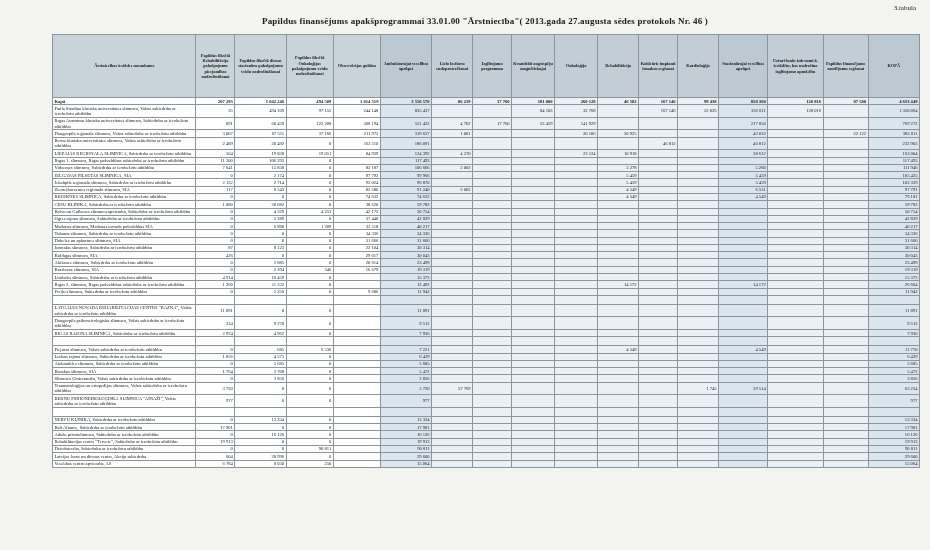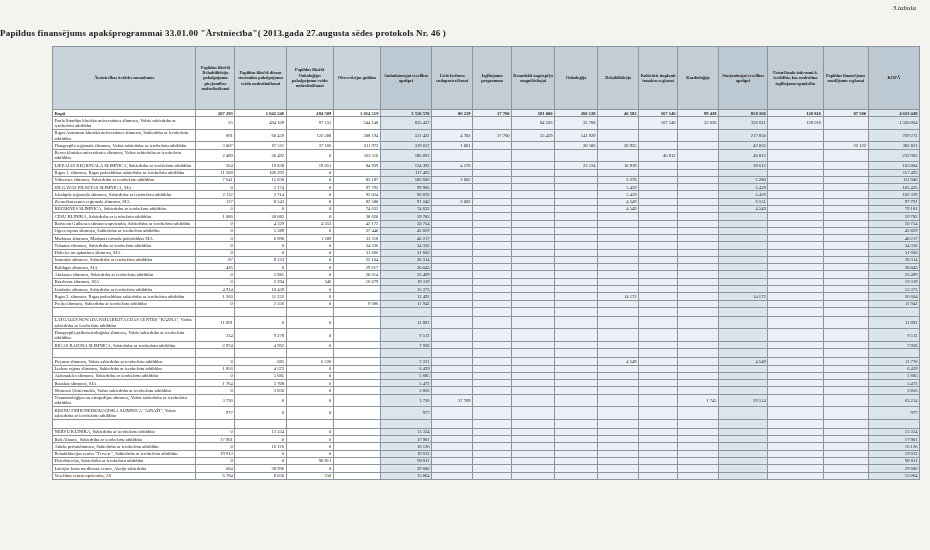--- a/index.html
+++ b/index.html
@@ -6,27 +6,27 @@
   body{
     width:930px;height:550px;overflow:hidden;
     background:#f3f3f0;
     font-family:"Liberation Serif", serif;
     color:#1a1a1a;
   }
   .page{position:relative;width:930px;height:550px;}
   .corner-label{
     position:absolute;top:4px;right:14px;
     font-size:7px;
-    font-style:italic;
   }
   .doc-title{
-    text-align:left;
-    padding-top:28px;
+    text-align:center;
+    padding-top:16px;
     font-size:9px;font-weight:bold;
     letter-spacing:.2px;
+    margin-left:40px;
   }
   .table-wrap{margin:8px 8px 0 52px;}
   table{
     border-collapse:collapse;
     table-layout:fixed;
     width:868px;
     background:#fff;
     border:1.5px solid #3c4146;
   }
   th,td{

